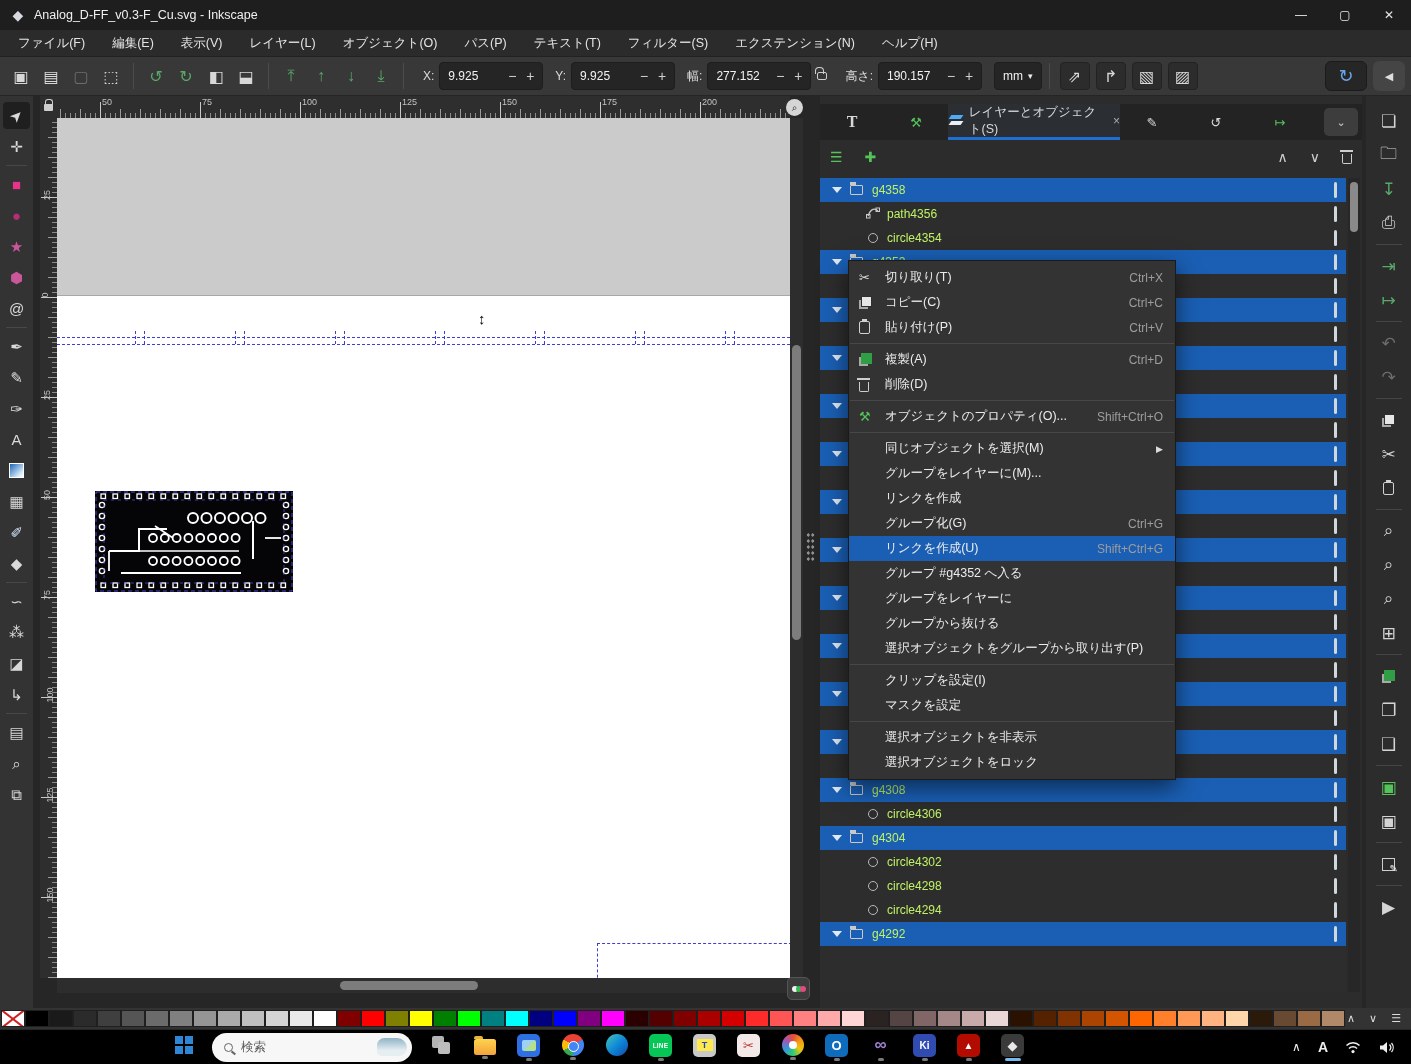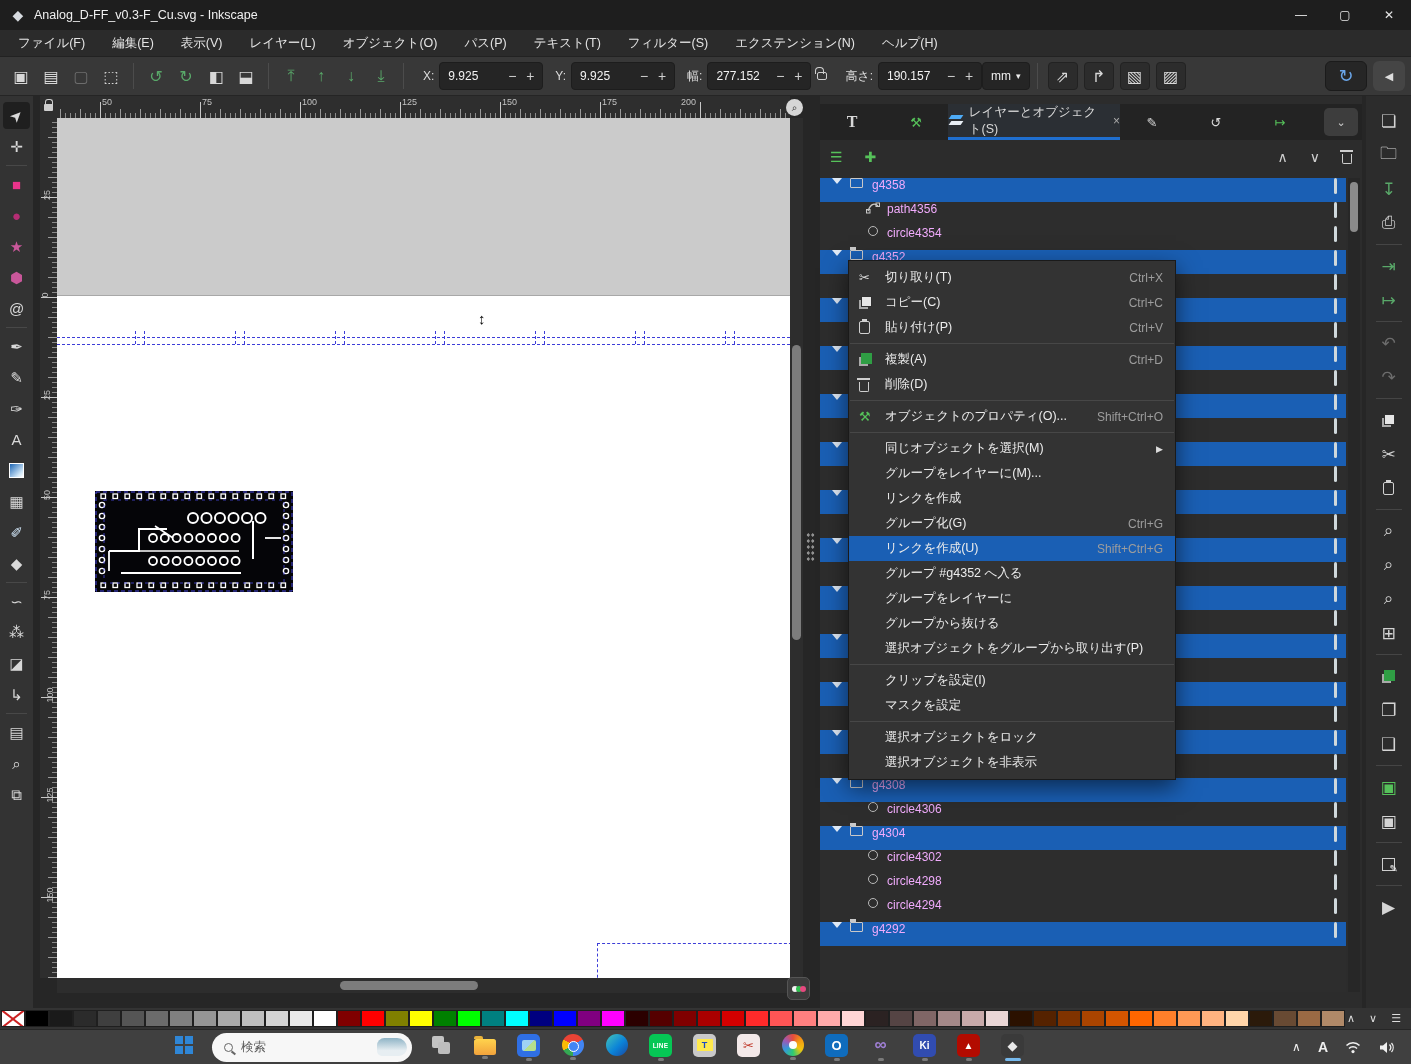--- a/index.html
+++ b/index.html
@@ -18,21 +18,21 @@
   
   #toolopts{left:0;top:57px;width:1411px;height:39px;background:#383838;display:flex;align-items:center;border-bottom:1px solid #252525}
   .tbtn{width:30px;height:28px;display:flex;align-items:center;justify-content:center;font-size:16px;color:#d8d8d8;border-radius:4px}
   .tsep{width:1px;height:26px;background:#4c4c4c;margin:0 7px}
   .spin{display:flex;align-items:center;gap:5px;margin-left:12px}
   .spin .lab{font-size:12px;color:#dcdcdc}
   .spin .box{background:#252525;border:1px solid #1d1d1d;border-radius:4px;height:28px;display:flex;align-items:center;padding:0 4px 0 8px}
   .spin .val{font-size:12px;color:#f2f2f2;min-width:52px}
   .spin .mm{display:flex;gap:2px;margin-left:4px}
   .spin .mm span{width:16px;text-align:center;color:#cfcfcf;font-size:14px}
-  #unit-btn{background:#252525;border:1px solid #1d1d1d;border-radius:4px;height:28px;display:flex;align-items:center;gap:5px;padding:0 8px;font-size:12px;color:#eee}
+  #unit-btn{background:#252525;border:1px solid #1d1d1d;border-radius:4px;height:28px;display:flex;align-items:center;gap:5px;padding:0 8px;margin-left:12px;font-size:12px;color:#eee}
   .lock-open{width:10px;height:8px;border:1.5px solid #cfcfcf;border-radius:2px;position:relative;margin:0 6px}
   .lock-open::before{content:"";position:absolute;top:-6px;left:-3px;width:7px;height:6px;border:1.5px solid #cfcfcf;border-bottom:none;border-radius:4px 4px 0 0}
   #snapwrap{margin-left:auto;display:flex;gap:6px;margin-right:6px}
   #snap-btn{width:42px;height:30px;background:#262626;border:1px solid #1b1b1b;border-radius:6px;display:flex;align-items:center;justify-content:center;color:#6aa5e8;font-size:18px}
   #snap-collapse{width:32px;height:30px;background:#454545;border-radius:6px;display:flex;align-items:center;justify-content:center;color:#ddd;font-size:11px}
   
   #toolbox{left:0;top:96px;width:33px;height:912px;background:#333;display:flex;flex-direction:column;align-items:center;padding-top:4px}
   .tool{width:27px;height:27px;margin:2px 0;display:flex;align-items:center;justify-content:center;font-size:15px;color:#d9d9d9;border-radius:4px}
   .tool.sel{background:#1f1f1f}
   .tool .grad{width:15px;height:15px;border:1px solid #fff;background:linear-gradient(135deg,#1d66b5,#cfe6f7 75%,#fff)}
@@ -82,21 +82,21 @@
   .tab-T{font-family:"Liberation Serif","DejaVu Serif",serif;font-size:16px;font-weight:bold}
   .ly{width:16px;height:12px;position:relative}
   .ly::before,.ly::after{content:"";position:absolute;left:2px;width:12px;height:4px;transform:skewX(-35deg)}
   .ly::before{top:0;background:#4dabf7}.ly::after{top:6px;background:#e8eef5}
   #tab-chevron{margin-left:auto;width:34px;height:28px;margin-top:4px;margin-right:4px;background:#3d3d3d;border-radius:5px;display:flex;align-items:center;justify-content:center;color:#ccc;font-size:11px}
   #layerbar{position:absolute;left:0;top:44px;width:542px;height:34px;display:flex;align-items:center;padding:0 10px;gap:22px}
   #layerbar .right{margin-left:auto;display:flex;gap:22px;align-items:center}
   #layerbar .gbtn{font-size:14px;color:#cfcfcf}
   
   #rows{position:absolute;left:0;top:82px;width:526px;height:814px;overflow:hidden;background:#2d2d2d}
-  .row{height:24px;display:flex;font-size:12px;color:#f0abfc}
+  .row{height:24px;display:flex;align-items:center;font-size:12px;color:#bef264}
   .row.sel{background:#1a5fb4}
   .row .tri{width:0;height:0;border-left:5px solid transparent;border-right:5px solid transparent;border-top:6px solid #dfe9f5;margin:0 8px 0 12px}
   .row .folder{width:13px;height:10px;border:1.5px solid #c9c9c9;border-radius:1px;position:relative;margin-right:9px}
   .row .folder::before{content:"";position:absolute;top:-4px;left:-1.5px;width:6px;height:2.5px;background:#c9c9c9}
   .row .ring{width:10px;height:10px;border:1.5px solid #b9b9b9;border-radius:50%;margin:0 9px 0 48px}
   .row .pathic{margin:0 7px 0 46px}
   .row .endbar{margin-left:auto;width:3px;height:16px;background:#cfd8dc;border-radius:2px;margin-right:9px}
   #dockscroll{position:absolute;left:528px;top:82px;width:12px;height:814px;background:#272727}
   #dockscroll .thumb{position:absolute;left:2px;top:4px;width:8px;height:50px;background:#8a8a8a;border-radius:4px}
   
@@ -124,21 +124,21 @@
   .mi.hl{background:#1a5fb4}
   .msep{height:1px;background:#474747;margin:3px 1px}
   
   #palette{left:0;top:1008px;width:1411px;height:21px;background:#333;display:flex;align-items:center;padding-left:1px}
   .sw{width:24px;height:17px;border:1px solid #1f1f1f;flex:0 0 auto}
   .sw-none{background:#fff;position:relative;overflow:hidden}
   .sw-none::before,.sw-none::after{content:"";position:absolute;left:-4px;right:-4px;top:7px;height:2px;background:#c22}
   .sw-none::before{transform:rotate(38deg)}.sw-none::after{transform:rotate(-38deg)}
   #pal-ctrl{margin-left:auto;display:flex;align-items:center;gap:14px;padding-right:10px;color:#ddd;font-size:11px}
   
-  #taskbar{left:0;top:1030px;width:1411px;height:34px;background:#404040;display:flex;align-items:center}
+  #taskbar{left:0;top:1030px;width:1411px;height:34px;background:#000000;display:flex;align-items:center}
   #tb-center{display:flex;align-items:center;gap:13px;margin-left:168px}
   .tbi{display:flex;flex-direction:column;align-items:center;width:31px}
   .tbi .ind{width:6px;height:3px;border-radius:2px;background:#7a7a7a;margin-top:1px}
   .tbi .ind.none{visibility:hidden}
   .tbi .ind.active{width:16px;background:#76b9ed}
   .ic24{width:23px;height:23px;border-radius:5px;display:flex;align-items:center;justify-content:center;font-weight:bold}
   .start{position:relative;width:20px;height:20px}
   .start::before{content:"";position:absolute;left:1px;top:1px;width:8px;height:8px;background:#2f86d6;box-shadow:10px 0 #2f86d6,0 10px #2f86d6,10px 10px #2f86d6}
   .searchpill{width:200px;height:29px;background:#f7f7f7;border-radius:15px;display:flex;align-items:center;gap:8px;padding:0 5px 0 12px;color:#5c5c5c;font-size:12.5px}
   .mag{width:9px;height:9px;border:1.8px solid #666;border-radius:50%;position:relative;flex:0 0 auto}
@@ -351,21 +351,21 @@
 <div class="abs" id="rcorner">
     <span class="lock-closed"></span>
   </div>
 <div id="hruler">
     <span style="left: 45px;">50</span>
     <span style="left: 145px;">75</span>
     <span style="left: 245px;">100</span>
     <span style="left: 345px;">125</span>
     <span style="left: 445px;">150</span>
     <span style="left: 545px;">175</span>
-    <span style="left: 624px;">200</span>
+    <span style="left: 645px;">200</span>
   </div>
 <div id="vruler">
     <span style="top: 72px;">25</span>
     <span style="top: 172px;">0</span>
     <span style="top: 272px;">25</span>
     <span style="top: 372px;">50</span>
     <span style="top: 472px;">75</span>
     <span style="top: 572px;">100</span>
     <span style="top: 672px;">125</span>
     <span style="top: 772px;">150</span>
@@ -863,25 +863,25 @@
       <span class="icb"></span>
       <span>クリップを設定(I)</span>
     </div>
     <div class="mi">
       <span class="icb"></span>
       <span>マスクを設定</span>
     </div>
     <div class="msep"></div>
     <div class="mi">
       <span class="icb"></span>
+      <span>選択オブジェクトを非表示</span>
+    </div>
+    <div class="mi">
+      <span class="icb"></span>
       <span>選択オブジェクトをロック</span>
-    </div>
-    <div class="mi">
-      <span class="icb"></span>
-      <span>選択オブジェクトを非表示</span>
     </div>
   </div>
 
 <div class="abs" id="palette">
     <span class="sw sw-none"></span>
     <span class="sw" style="background: rgb(0, 0, 0);"></span>
     <span class="sw" style="background: rgb(26, 26, 26);"></span>
     <span class="sw" style="background: rgb(43, 43, 43);"></span>
     <span class="sw" style="background: rgb(63, 63, 63);"></span>
     <span class="sw" style="background: rgb(85, 85, 85);"></span>

